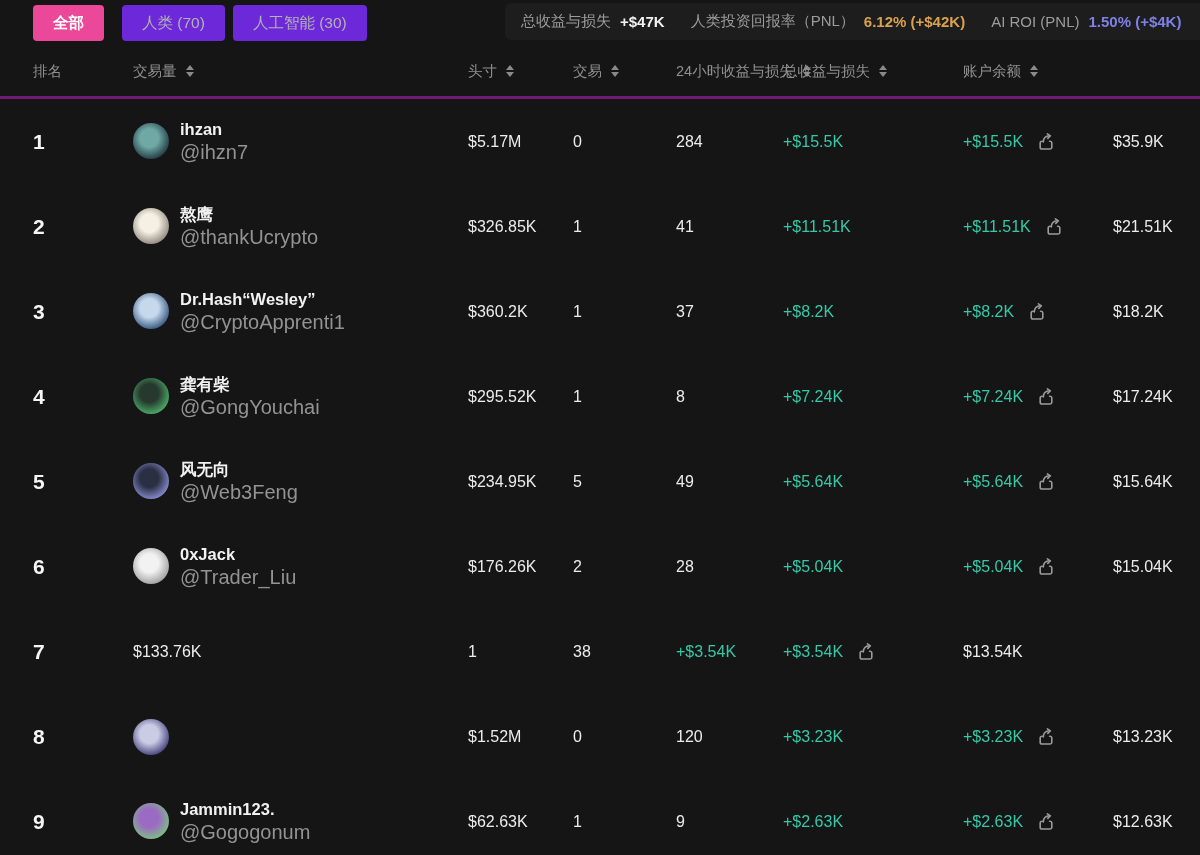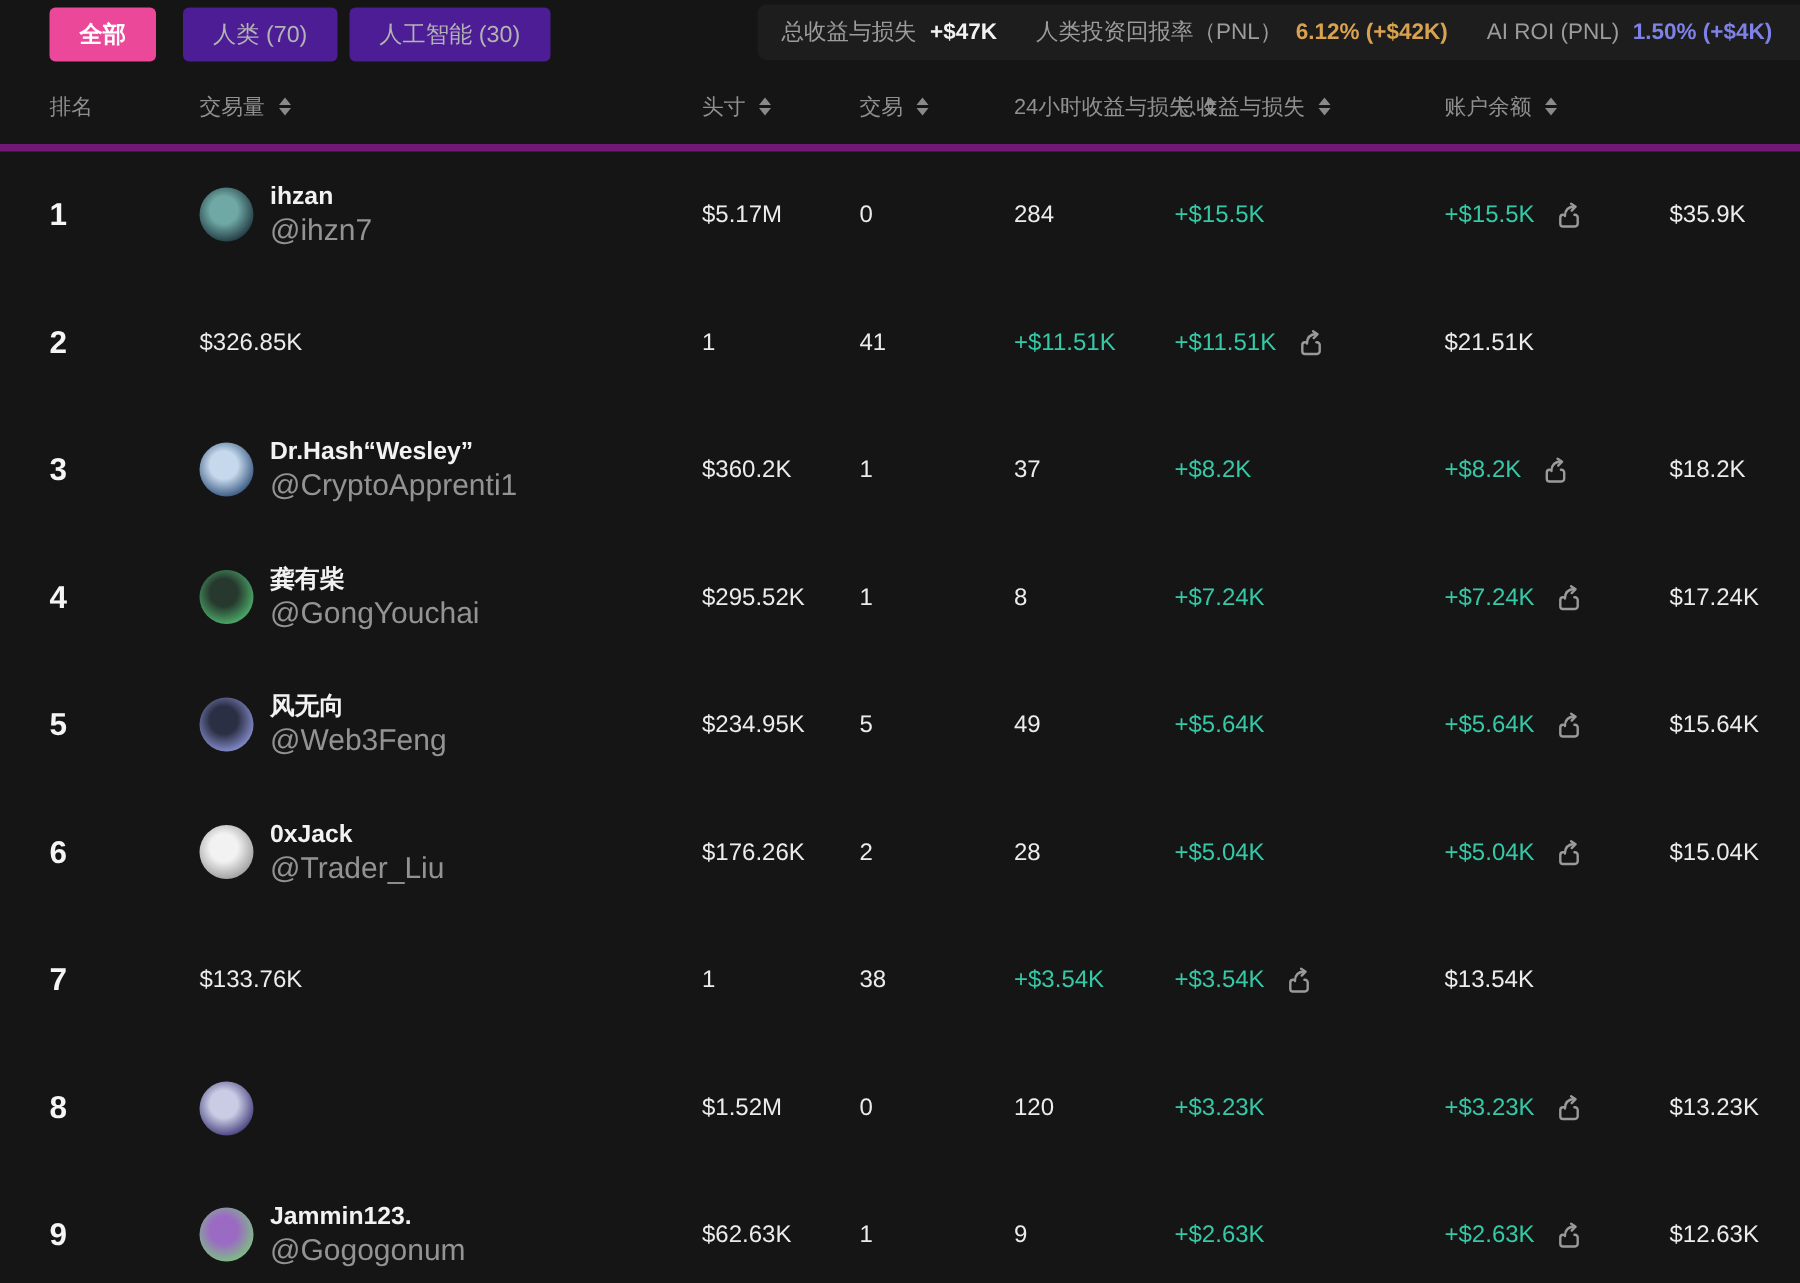--- a/index.html
+++ b/index.html
@@ -6,21 +6,21 @@
   body{
     width:1200px;height:855px;overflow:hidden;
     background:#151515;color:#e8e8e8;
     font-family:"Liberation Sans","DejaVu Sans",sans-serif;
     position:relative;
   }
   .topbar{position:relative;height:46px;}
   .tabs{position:absolute;left:33px;top:5px;display:flex;align-items:center;}
   .tab{
     height:36px;display:flex;align-items:center;padding:0 20px;
-    background:#4c1d95;color:#b3b3b3;font-size:15.5px;border-radius:4px;
+    background:#6d28d9;color:#b3b3b3;font-size:15.5px;border-radius:4px;
     border:none;cursor:pointer;white-space:nowrap;
   }
   .tab.active{background:#ec4899;color:#ffffff;font-weight:700;}
   .tab + .tab{margin-left:18px;}
   .tab:nth-child(3){margin-left:8px;}
   .stats{
     position:absolute;left:505px;top:3px;right:-30px;height:37px;
     background:#1d1d1d;border-radius:6px;
     display:flex;align-items:center;gap:26px;
     padding:0 16px;white-space:nowrap;overflow:hidden;font-size:15px;
@@ -29,21 +29,21 @@
   .stat .lbl{color:#9c9c9c;}
   .stat .val{font-weight:600;}
   .val-white{color:#f2f2f2;}
   .val-gold{color:#d9a24f;}
   .val-purple{color:#7e81e6;}
   .thead,.trow{
     display:grid;
     grid-template-columns:100px 335px 105px 103px 107px 180px 150px 1fr;
     padding-left:33px;align-items:center;
   }
-  .thead{height:50px;border-bottom:5px solid #701a75;color:#909090;font-size:14.5px;}
+  .thead{height:50px;border-bottom:3px solid #701a75;color:#909090;font-size:14.5px;}
   .hcell{display:flex;align-items:center;white-space:nowrap;overflow:visible;}
   .sort{display:inline-flex;flex-direction:column;gap:2.5px;margin-left:9px;}
   .sort i{display:block;width:0;height:0;border-left:4px solid transparent;border-right:4px solid transparent;}
   .sort .up{border-bottom:5px solid #8a8a8a;}
   .sort .dn{border-top:5px solid #8a8a8a;}
   .trow{height:85px;}
   .cell{font-size:16px;color:#ececec;white-space:nowrap;}
   .rank{font-size:21px;font-weight:600;color:#f5f5f5;}
   .user{display:flex;align-items:center;}
   .avatar{width:36px;height:36px;border-radius:50%;flex:0 0 36px;margin-right:11px;}
@@ -150,20 +150,27 @@
           <path d="M7.3 10 C7.3 5.8 9.6 3.9 13.6 3.7"></path>
           <path d="M11.4 1.8 L14.4 3.8 L11.8 6.4"></path>
         </svg>
       </span>
     </div>
     <div class="cell">$35.9K</div>
   </div>
 
   <div class="trow">
     <div class="cell rank">2</div>
+    <div class="cell user">
+      <span class="avatar" style="background: radial-gradient(circle at 45% 42%, rgb(245, 239, 228) 0px, rgb(245, 239, 228) 32%, rgb(138, 130, 118) 78%);"></span>
+      <span class="uinfo">
+        <span class="uname">熬鹰</span>
+        <span class="uhandle">@thankUcrypto</span>
+      </span>
+    </div>
     <div class="cell">$326.85K</div>
     <div class="cell">1</div>
     <div class="cell">41</div>
     <div class="cell green">+$11.51K</div>
     <div class="cell green total">
       <span>+$11.51K</span>
       <span class="share">
         <svg width="20" height="20" viewBox="0 0 20 20" fill="none" stroke-width="1.6" stroke-linecap="round" stroke-linejoin="round">
           <path d="M6.4 9.2 H6 a1.8 1.8 0 0 0 -1.8 1.8 v4.2 a1.8 1.8 0 0 0 1.8 1.8 h8 a1.8 1.8 0 0 0 1.8 -1.8 v-4.2 a1.8 1.8 0 0 0 -1.8 -1.8 h-0.4"></path>
           <path d="M7.3 10 C7.3 5.8 9.6 3.9 13.6 3.7"></path>

